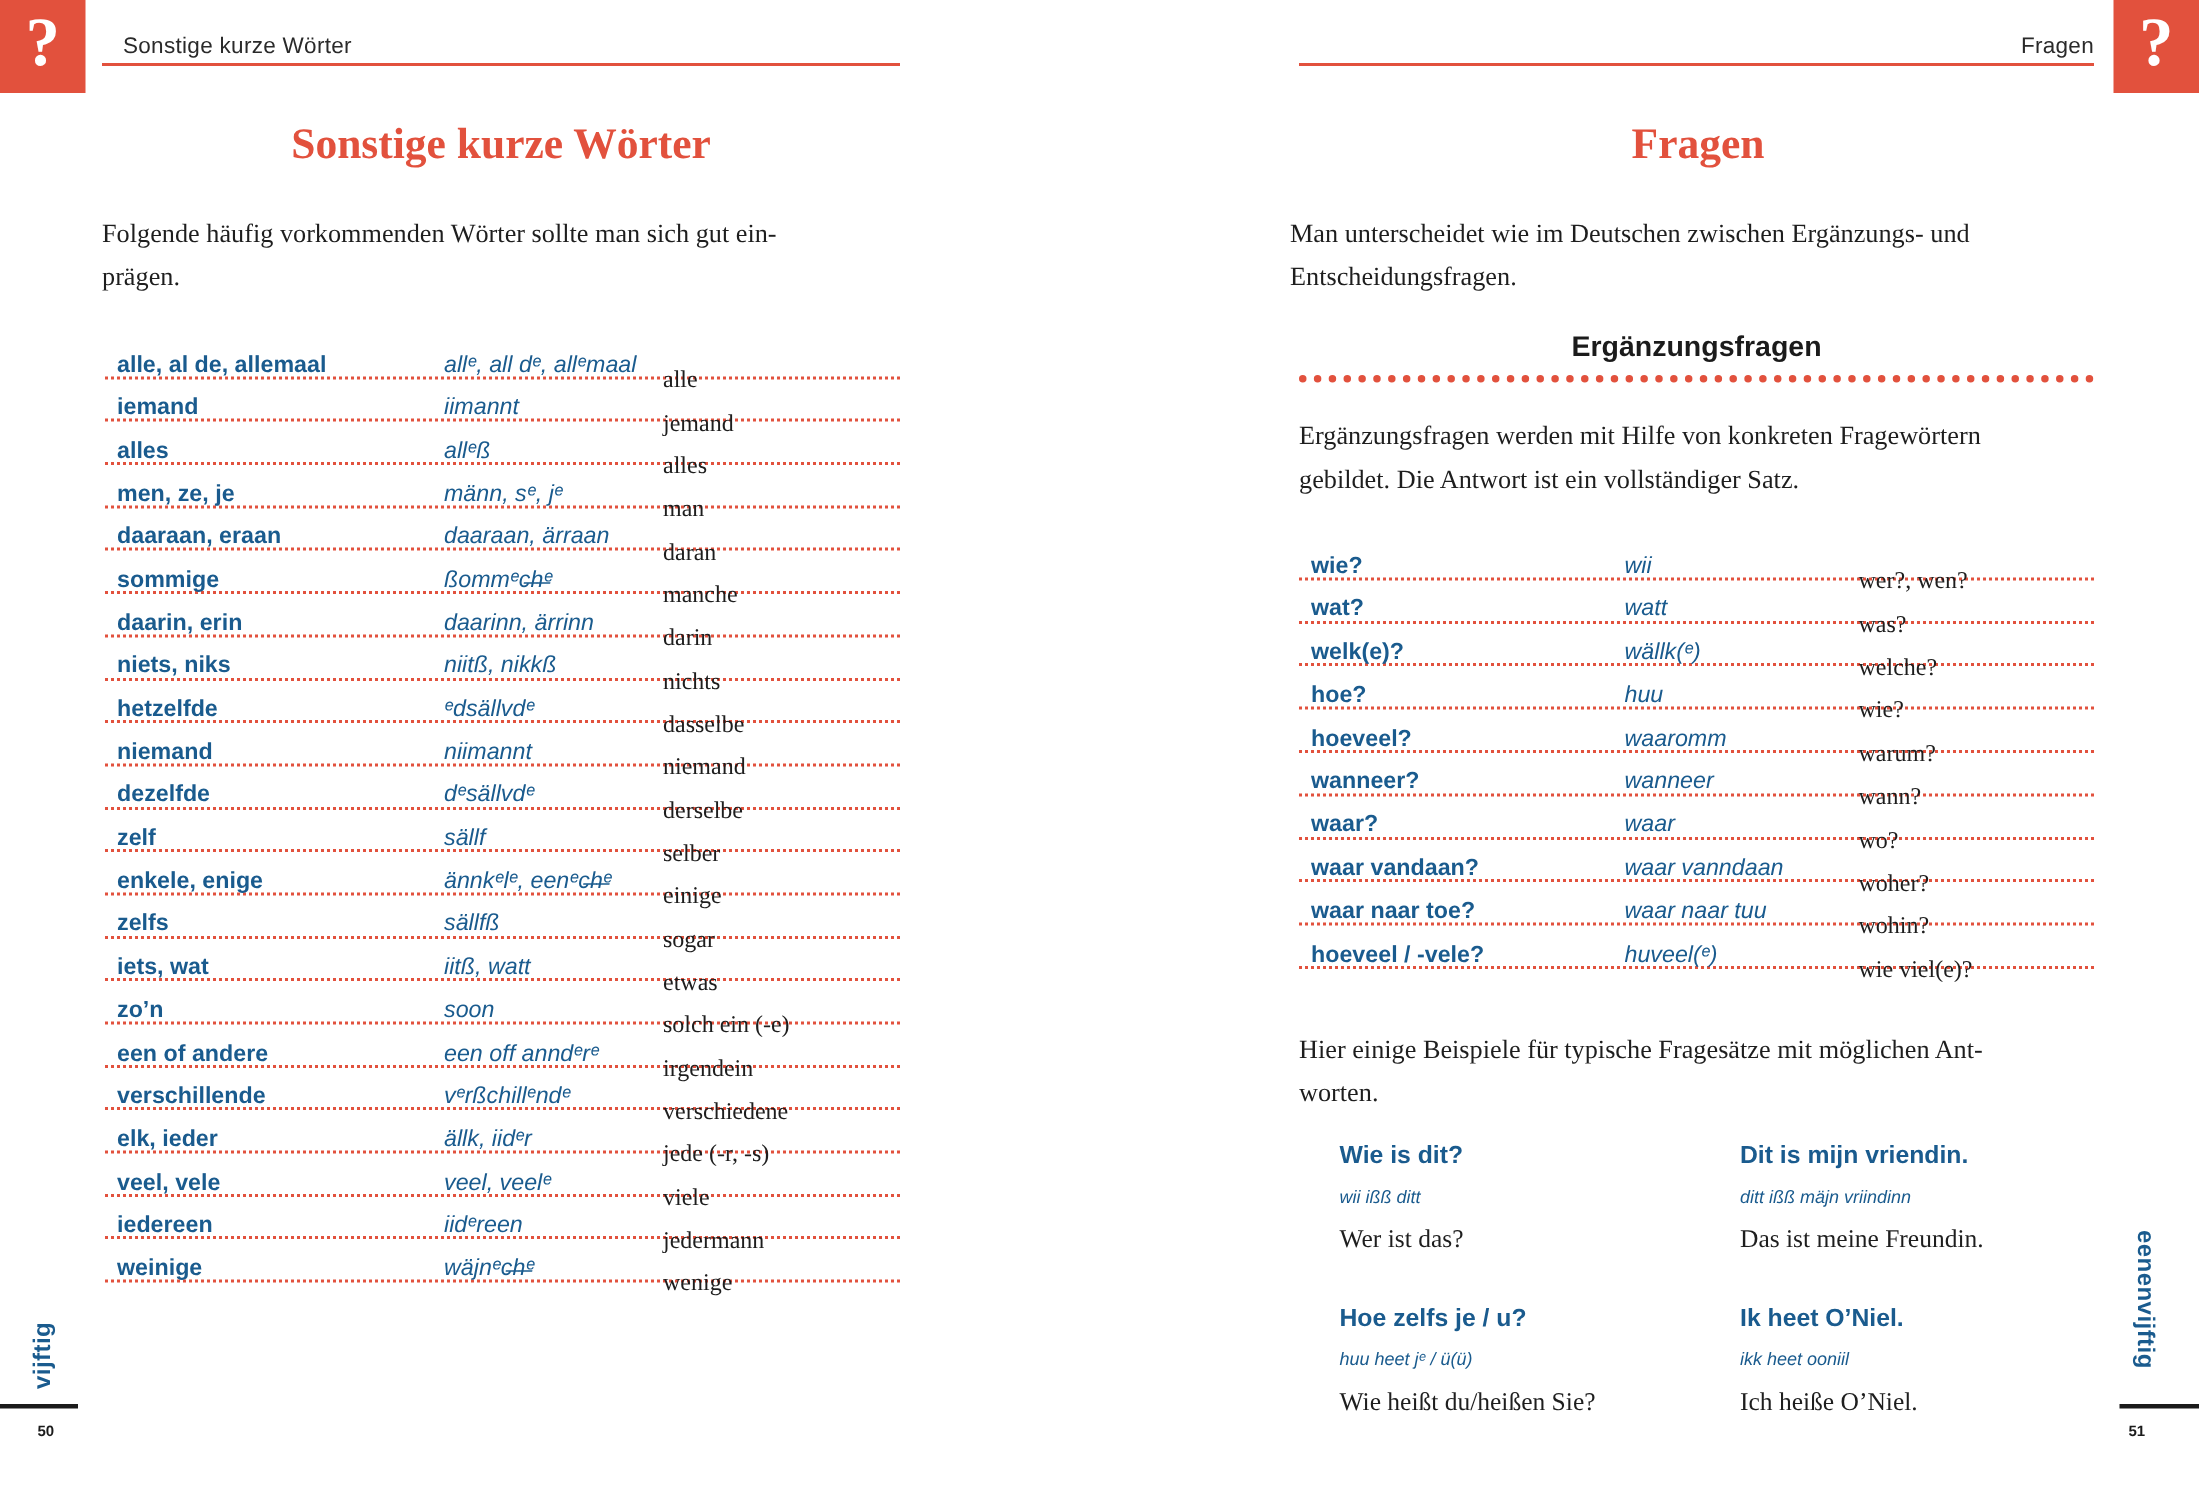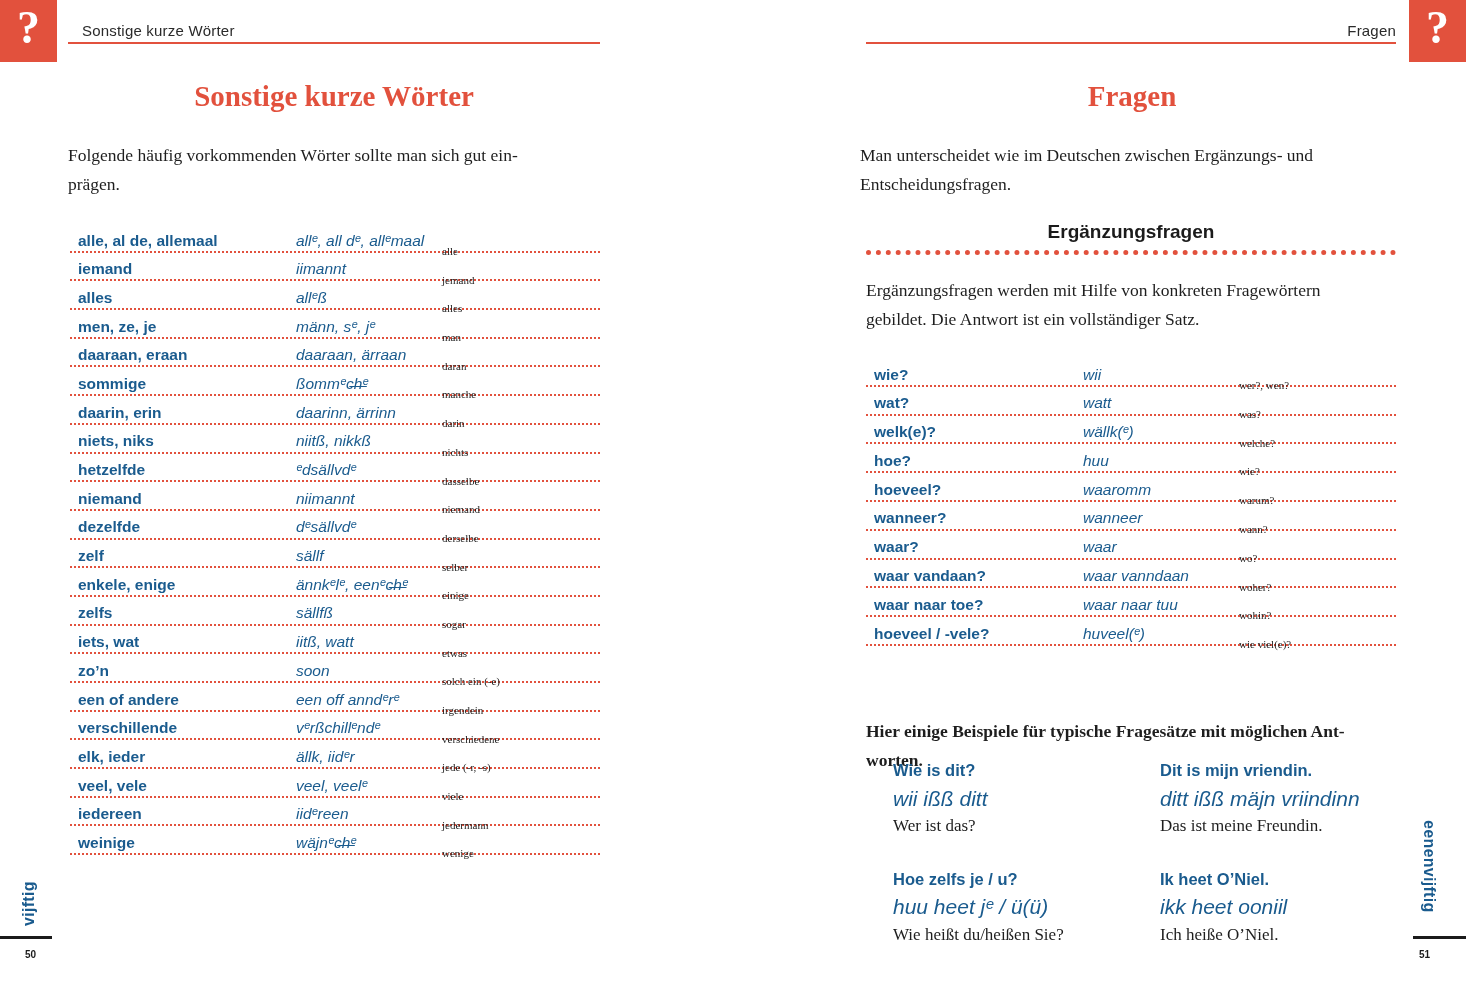--- a/index.html
+++ b/index.html
@@ -48,21 +48,21 @@
   .page-title.left{left:68px;}
   .page-title.right{left:866px;}
   .para{
     position:absolute;color:var(--ink);
     font-family:"Liberation Serif",serif;font-size:17.5px;line-height:29px;
   }
   .para .line{display:block;white-space:nowrap;}
   .intro-left{left:68px;top:141px;width:532px;}
   .intro-right{left:860px;top:141px;width:530px;}
   .section-para{left:866px;top:276px;width:530px;}
-  .examples-intro{left:866px;top:717px;width:530px;font-weight:bold;}
+  .examples-intro{left:866px;top:685px;width:530px;}
 
   
   .section-heading{
     position:absolute;left:866px;top:221px;width:530px;margin:0;
     text-align:center;color:#1B1B1B;font-size:19px;font-weight:bold;
   }
   .big-dots{
     position:absolute;left:866px;top:250px;width:530px;height:0;
     border-top:5px dotted var(--red);
   }
@@ -73,30 +73,30 @@
   .vocab-right{left:866px;top:358px;width:530px;}
   .vrow{
     display:grid;align-items:center;
     border-bottom:2px dotted var(--red);
     padding-left:8px;box-sizing:border-box;
   }
   .vocab-left .vrow{grid-template-columns:186px 178px 1fr;height:28.7px;}
   .vocab-right .vrow{grid-template-columns:177px 188px 1fr;height:28.8px;}
   .c1{color:var(--blue);font-weight:bold;font-size:15.5px;white-space:nowrap;}
   .c2{color:var(--blue);font-style:italic;font-size:15.5px;white-space:nowrap;margin-left:32px;}
-  .c3{color:var(--ink);font-family:"Liberation Serif",serif;font-size:11px;white-space:nowrap;margin-top:21px;}
+  .c3{color:var(--ink);font-family:"Liberation Serif",serif;font-size:16px;white-space:nowrap;margin-top:21px;}
 
   
   .examples{position:absolute;left:893px;top:757px;width:505px;}
   .example-row{
     display:grid;grid-template-columns:267px 1fr;
     margin-bottom:26px;
   }
   .ex-nl{color:var(--blue);font-weight:bold;font-size:16.5px;line-height:27.5px;white-space:nowrap;}
-  .ex-pron{color:var(--blue);font-style:italic;font-size:21px;line-height:27.5px;white-space:nowrap;}
+  .ex-pron{color:var(--blue);font-style:italic;font-size:12px;line-height:27.5px;white-space:nowrap;}
   .ex-de{color:var(--ink);font-family:"Liberation Serif",serif;font-size:17px;line-height:27.5px;white-space:nowrap;}
 
   
   .side-word{
     position:absolute;color:var(--blue);font-weight:bold;font-size:16px;
     letter-spacing:.3px;
   }
   .side-word.left{
     left:20px;top:870px;height:56px;
     writing-mode:vertical-rl;transform:rotate(180deg);

